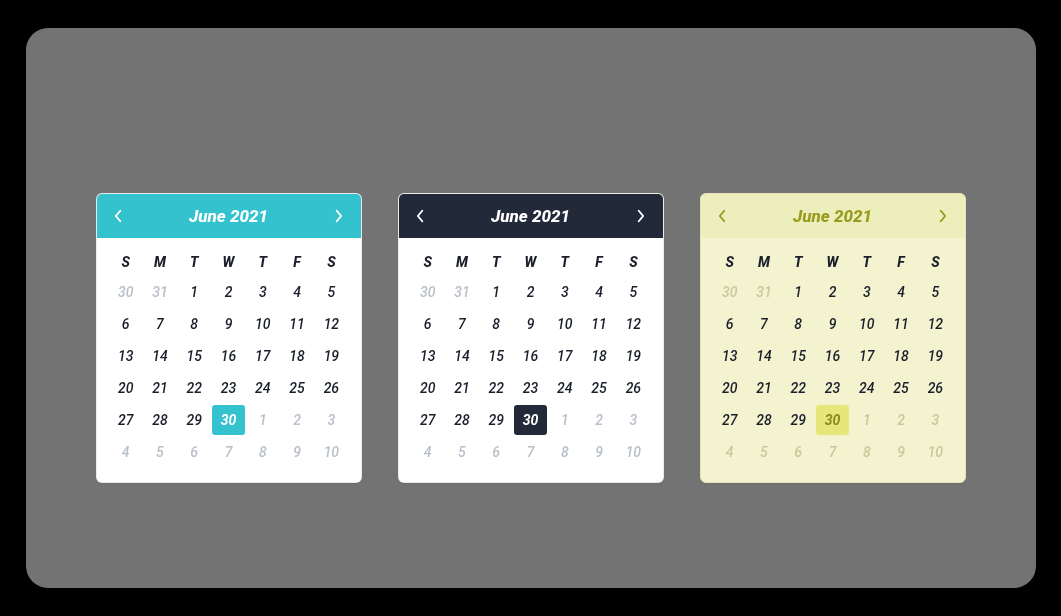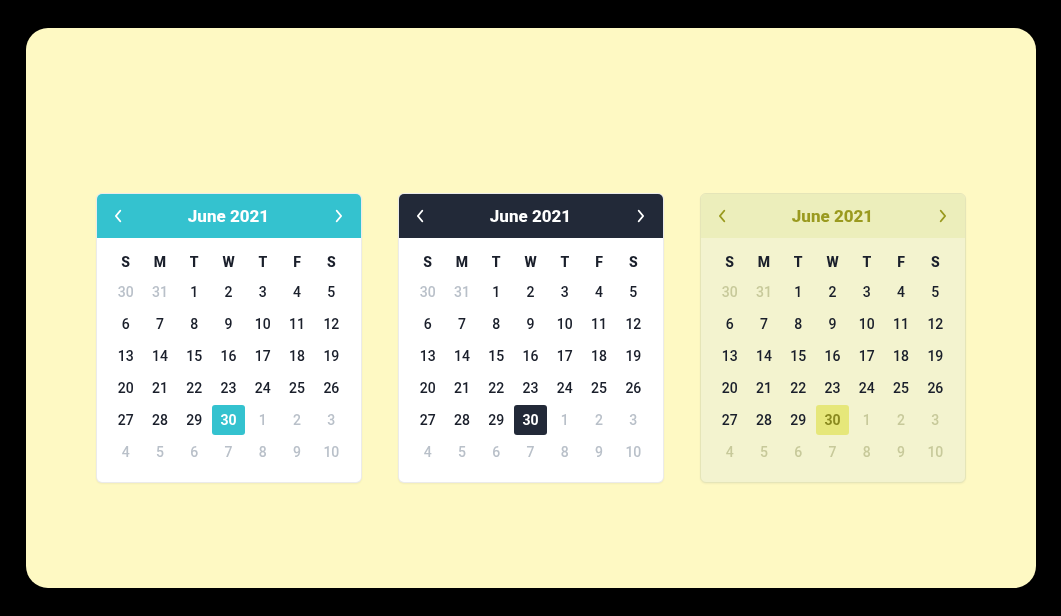--- a/index.html
+++ b/index.html
@@ -7,28 +7,29 @@
   body {
     background: #000;
     display: flex;
     align-items: center;
     justify-content: center;
     font-family: -apple-system, BlinkMacSystemFont, "Segoe UI", Roboto, Helvetica, Arial, sans-serif;
   }
   .card {
     width: 1010px;
     height: 560px;
-    background: #fef9c3;
+    background: #737373;
     border-radius: 22px;
     box-shadow: 0 0 40px 10px rgba(0,0,0,0.6);
     display: flex;
     align-items: center;
     justify-content: center;
     gap: 36px;
     padding-top: 60px;
+    font-style: italic;
   }
   .cal {
     width: 266px;
     border-radius: 6px;
     overflow: hidden;
     border: 1px solid rgba(0,0,0,0.08);
     box-shadow: 0 1px 2px rgba(0,0,0,0.05);
     background: #fff;
   }
   .cal-header {

